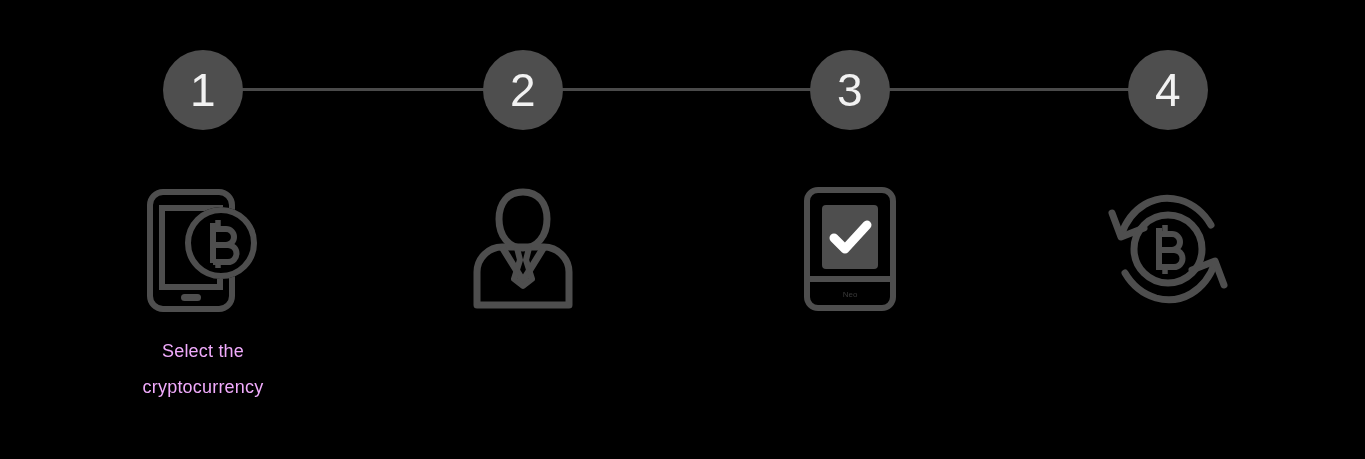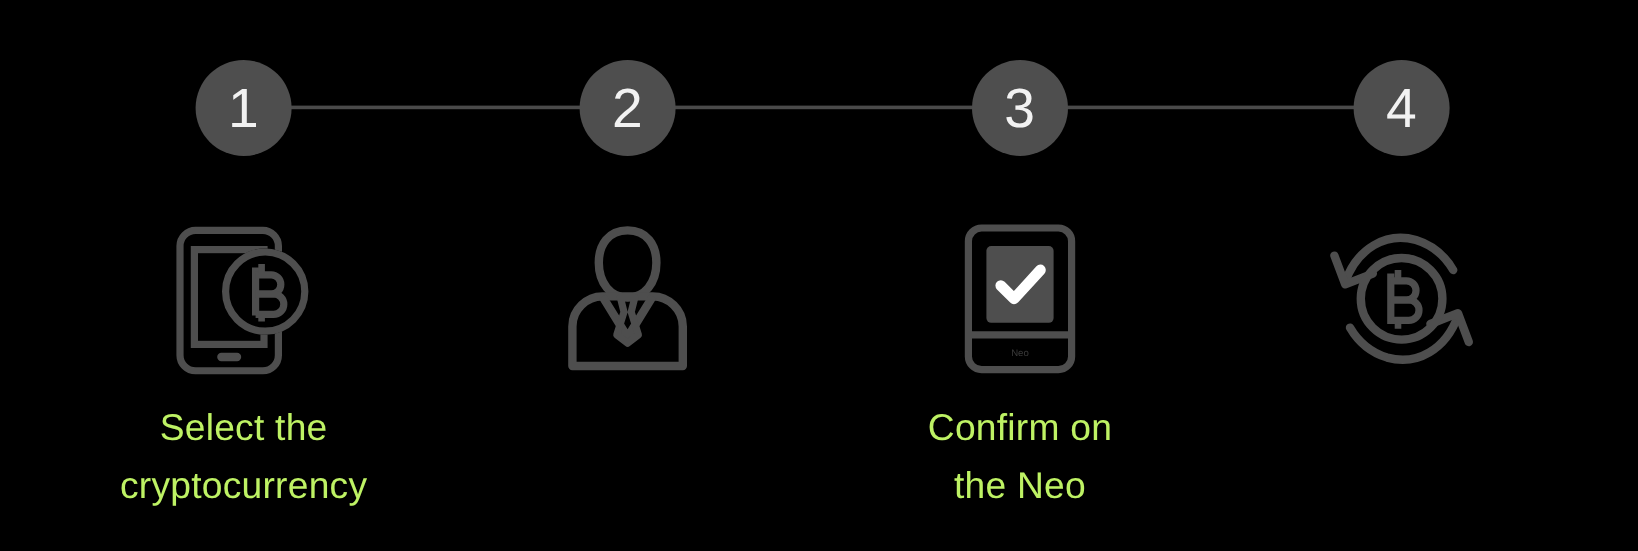--- a/index.html
+++ b/index.html
@@ -80,23 +80,23 @@
   }
   .icon-wrap svg { display: block; }
 
   
   .caption {
     position: absolute;
     top: 333px;
     left: 0;
     width: 300px;
     text-align: center;
-    color: #bef264;
-    font-size: 31px;
-    line-height: 48px;
+    color: #f0abfc;
+    font-size: 18px;
+    line-height: 36px;
     font-weight: 400;
     white-space: pre-line;
     letter-spacing: 0.2px;
   }
 </style>
 </head>
 <body>
 
 <div class="stepper">
 
@@ -164,22 +164,20 @@
         <path d="M9 94 L89 94" stroke="#4e4e4e" stroke-width="6"></path>
 
         <rect x="21" y="20" width="56" height="64" rx="4" ry="4" fill="#4e4e4e"></rect>
 
         <path d="M33 53 L44 64 L66 40" stroke="#ffffff" stroke-width="9" fill="none" stroke-linecap="round" stroke-linejoin="round"></path>
 
         <text x="49" y="112" text-anchor="middle" fill="#3a3a3a" font-family="Liberation Sans, sans-serif" font-size="8">Neo</text>
       </svg>
     </div>
 
-    <div class="caption">Confirm on
-the Neo</div>
   </div>
 
   <div class="col col-4">
     <div class="bubble">
       <span>4</span>
     </div>
 
     <div class="icon-wrap">
       <svg width="122" height="124" viewBox="0 0 122 124" fill="none">
 

